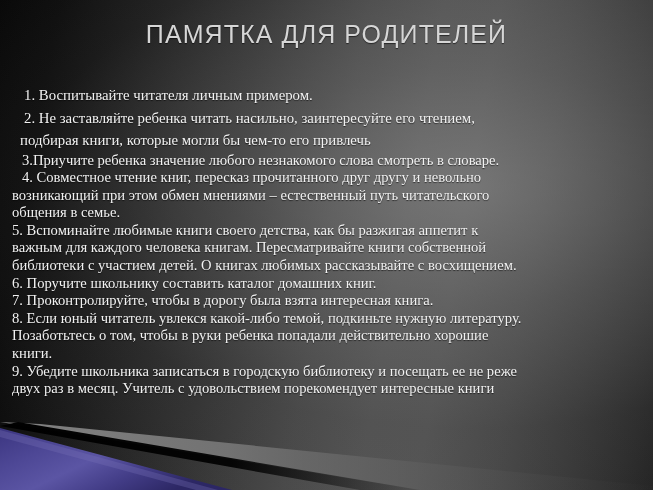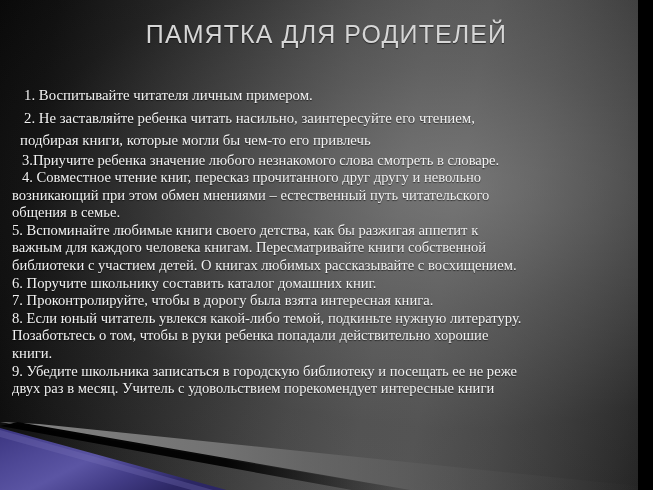--- a/index.html
+++ b/index.html
@@ -2,42 +2,41 @@
 <html><head>
 <meta charset="utf-8">
 <style>
   html, body {
     margin: 0;
     padding: 0;
     background: #000;
   }
   #slide {
     position: relative;
-    width: 600px;
+    width: 653px;
     height: 490px;
     overflow: hidden;
     background:
       radial-gradient(ellipse 130% 95% at 72% 38%,
         rgba(150,150,150,0.50) 0%,
         rgba(120,120,120,0.34) 26%,
         rgba(70,70,70,0.14) 52%,
         rgba(0,0,0,0.0) 74%),
       linear-gradient(100deg,
         #070707 0%,
         #0c0c0c 8%,
         #1c1c1c 20%,
         #333333 36%,
         #4a4a4a 50%,
         #555555 60%,
         #565656 68%,
         #4a4a4a 78%,
         #3a3a3a 88%,
         #2c2c2c 96%,
         #242424 100%);
-    padding-left: 38px;
   }
 
   
   .deco {
     position: absolute;
     left: 0;
     bottom: 0;
     width: 100%;
     height: 90px;
     pointer-events: none;

